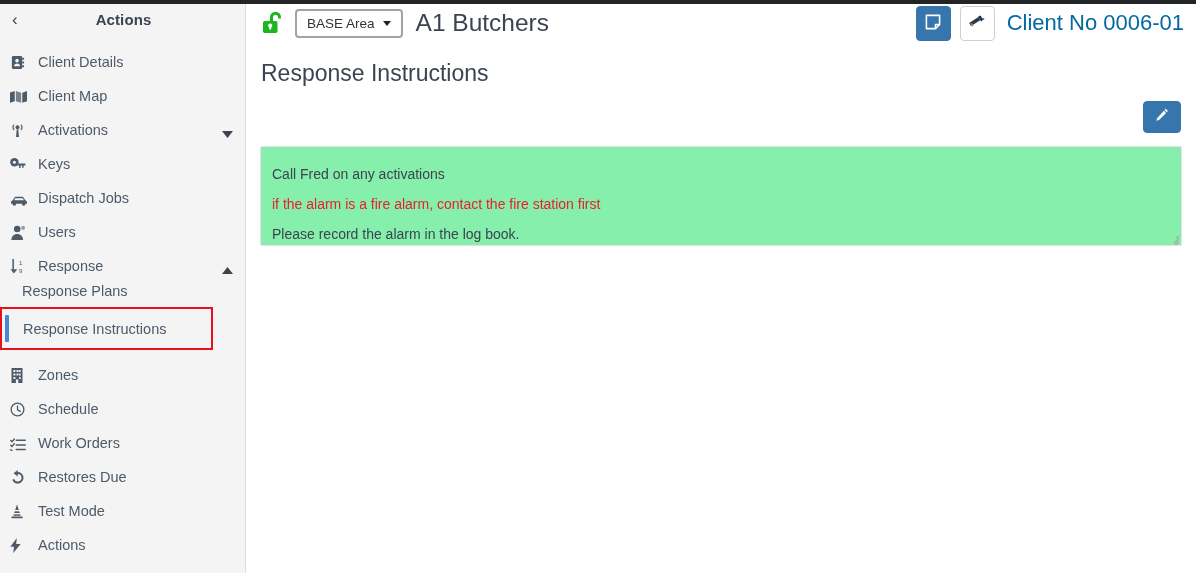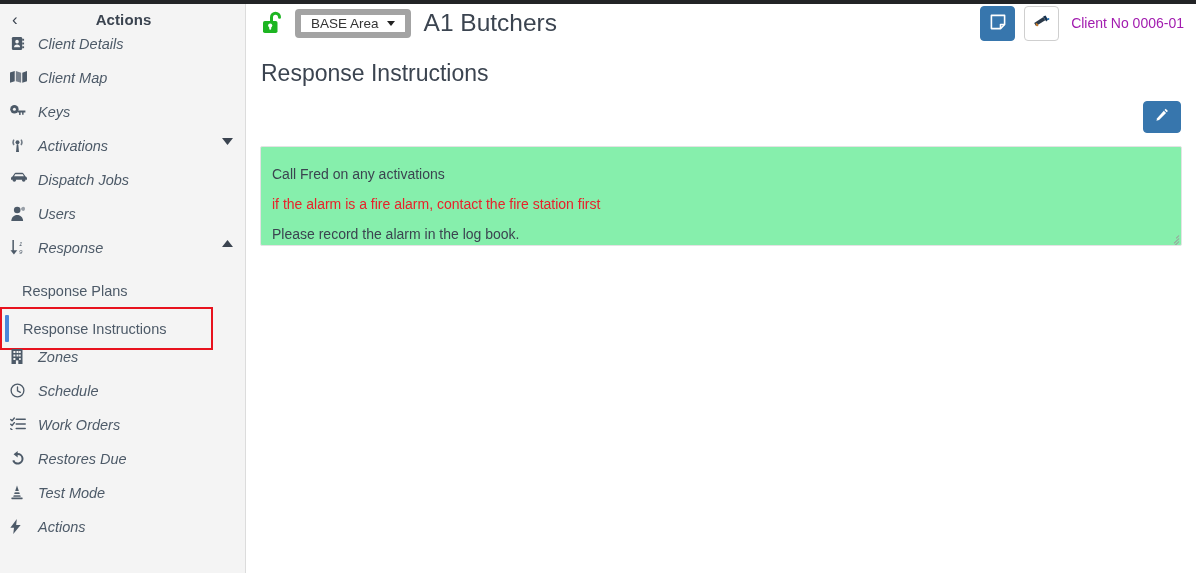--- a/index.html
+++ b/index.html
@@ -63,29 +63,28 @@
     font-weight: bold;
     color: #3b4450;
     letter-spacing: .1px;
     padding-right: 18px;
   }
 
   .nav-list { list-style: none; margin: 0; padding: 0; }
 
   .nav-item {
     display: flex;
-    align-items: flex-start;
+    align-items: flex-end;
     height: 34px;
     padding-left: 10px;
     padding-right: 12px;
     color: #4d5a68;
     font-size: 14.5px;
     cursor: pointer;
     position: relative;
-    font-style: italic;
   }
   .nav-item .nav-icon {
     width: 21px;
     min-width: 21px;
     display: inline-flex;
     align-items: center;
     justify-content: flex-start;
     margin-right: 7px;
     color: #4d5a68;
   }
@@ -146,21 +145,21 @@
   }
 
   .lock-icon { margin-right: 10px; display: flex; align-items: center; }
 
   .area-select {
     display: inline-flex;
     align-items: center;
     gap: 8px;
     height: 29px;
     padding: 0 10px;
-    border: 6px solid #a3a3a3;
+    border: 2px solid #a3a3a3;
     border-radius: 4px;
     background: #fff;
     font-size: 13.5px;
     color: #333;
     cursor: pointer;
     font-family: "Liberation Sans", sans-serif;
   }
   .caret-down {
     width: 0; height: 0;
     border-left: 4.5px solid transparent;
@@ -196,22 +195,22 @@
     border: 1px solid #3776ad;
     color: #fff;
   }
   .hdr-btn.light {
     background: #fff;
     border: 1px solid #cfcfcf;
     color: #2b3a4a;
     margin-left: 9px;
   }
   .client-no {
-    font-size: 14px;
-    color: #a21caf;
+    font-size: 22px;
+    color: #0369a1;
     margin-left: 12px;
     white-space: nowrap;
   }
 
   .content {
     padding: 0 14px 0 14px;
     position: relative;
   }
 
   .section-title {
@@ -312,43 +311,43 @@
               <path d="M0 2.2 5 .6v10.8L0 13V2.2z"></path>
               <path d="M6.2 .6l5.6 1.8v10.8L6.2 11.4V.6z" opacity=".75"></path>
               <path d="M13 2.4 18 .6v10.8L13 13.2V2.4z"></path>
             </svg>
         </span>
         <span class="nav-label">Client Map</span>
       </li>
 
       <li class="nav-item">
         <span class="nav-icon">
+          <svg width="15" height="15" viewBox="0 0 16 16" fill="currentColor">
+              <circle cx="8" cy="4.6" r="2.1"></circle>
+              <path d="M3.6 1.2a6 6 0 0 0 0 6.8l1.2-.9a4.5 4.5 0 0 1 0-5zM12.4 1.2a6 6 0 0 1 0 6.8l-1.2-.9a4.5 4.5 0 0 0 0-5z" opacity=".8"></path>
+              <path d="M7.2 6.6h1.6L9.6 15H6.4z"></path>
+            </svg>
+        </span>
+        <span class="nav-label">Activations</span>
+        <span class="nav-caret">
+          <svg width="11" height="7" viewBox="0 0 11 7" fill="currentColor">
+              <path d="M0 0h11L5.5 7z"></path>
+            </svg>
+        </span>
+      </li>
+
+      <li class="nav-item">
+        <span class="nav-icon">
           <svg width="16" height="15" viewBox="0 0 16 15" fill="currentColor">
               <circle cx="4.4" cy="5.2" r="4.2"></circle>
               <circle cx="4.4" cy="5.2" r="1.5" fill="#f4f4f4"></circle>
               <path d="M7.4 6.6 15.4 6.6 15.4 8.6 13.6 8.6 13.6 10.7 12.1 10.7 12.1 8.6 10.6 8.6 10.6 11 9.1 11 9.1 8.6 7.4 8.6z"></path>
             </svg>
         </span>
         <span class="nav-label">Keys</span>
-      </li>
-
-      <li class="nav-item">
-        <span class="nav-icon">
-          <svg width="15" height="15" viewBox="0 0 16 16" fill="currentColor">
-              <circle cx="8" cy="4.6" r="2.1"></circle>
-              <path d="M3.6 1.2a6 6 0 0 0 0 6.8l1.2-.9a4.5 4.5 0 0 1 0-5zM12.4 1.2a6 6 0 0 1 0 6.8l-1.2-.9a4.5 4.5 0 0 0 0-5z" opacity=".8"></path>
-              <path d="M7.2 6.6h1.6L9.6 15H6.4z"></path>
-            </svg>
-        </span>
-        <span class="nav-label">Activations</span>
-        <span class="nav-caret">
-          <svg width="11" height="7" viewBox="0 0 11 7" fill="currentColor">
-              <path d="M0 0h11L5.5 7z"></path>
-            </svg>
-        </span>
       </li>
 
 
       <li class="nav-item">
         <span class="nav-icon">
           <svg width="18" height="10" viewBox="0 0 18 10" fill="currentColor">
               <path d="M1 6.6c0-1.3.6-1.9 1.5-2.1L4.2 2C4.6 1.1 5.3.8 6.3.8h5.4c1 0 1.7.3 2.1 1.2l1.7 2.5c.9.2 1.5.8 1.5 2.1v1.1H1V6.6z"></path>
               <circle cx="4.3" cy="8" r="1.8"></circle>
               <circle cx="13.7" cy="8" r="1.8"></circle>
               <path d="M5.2 2.3h7.6l1.1 1.9H4.1z" fill="#f4f4f4"></path>

